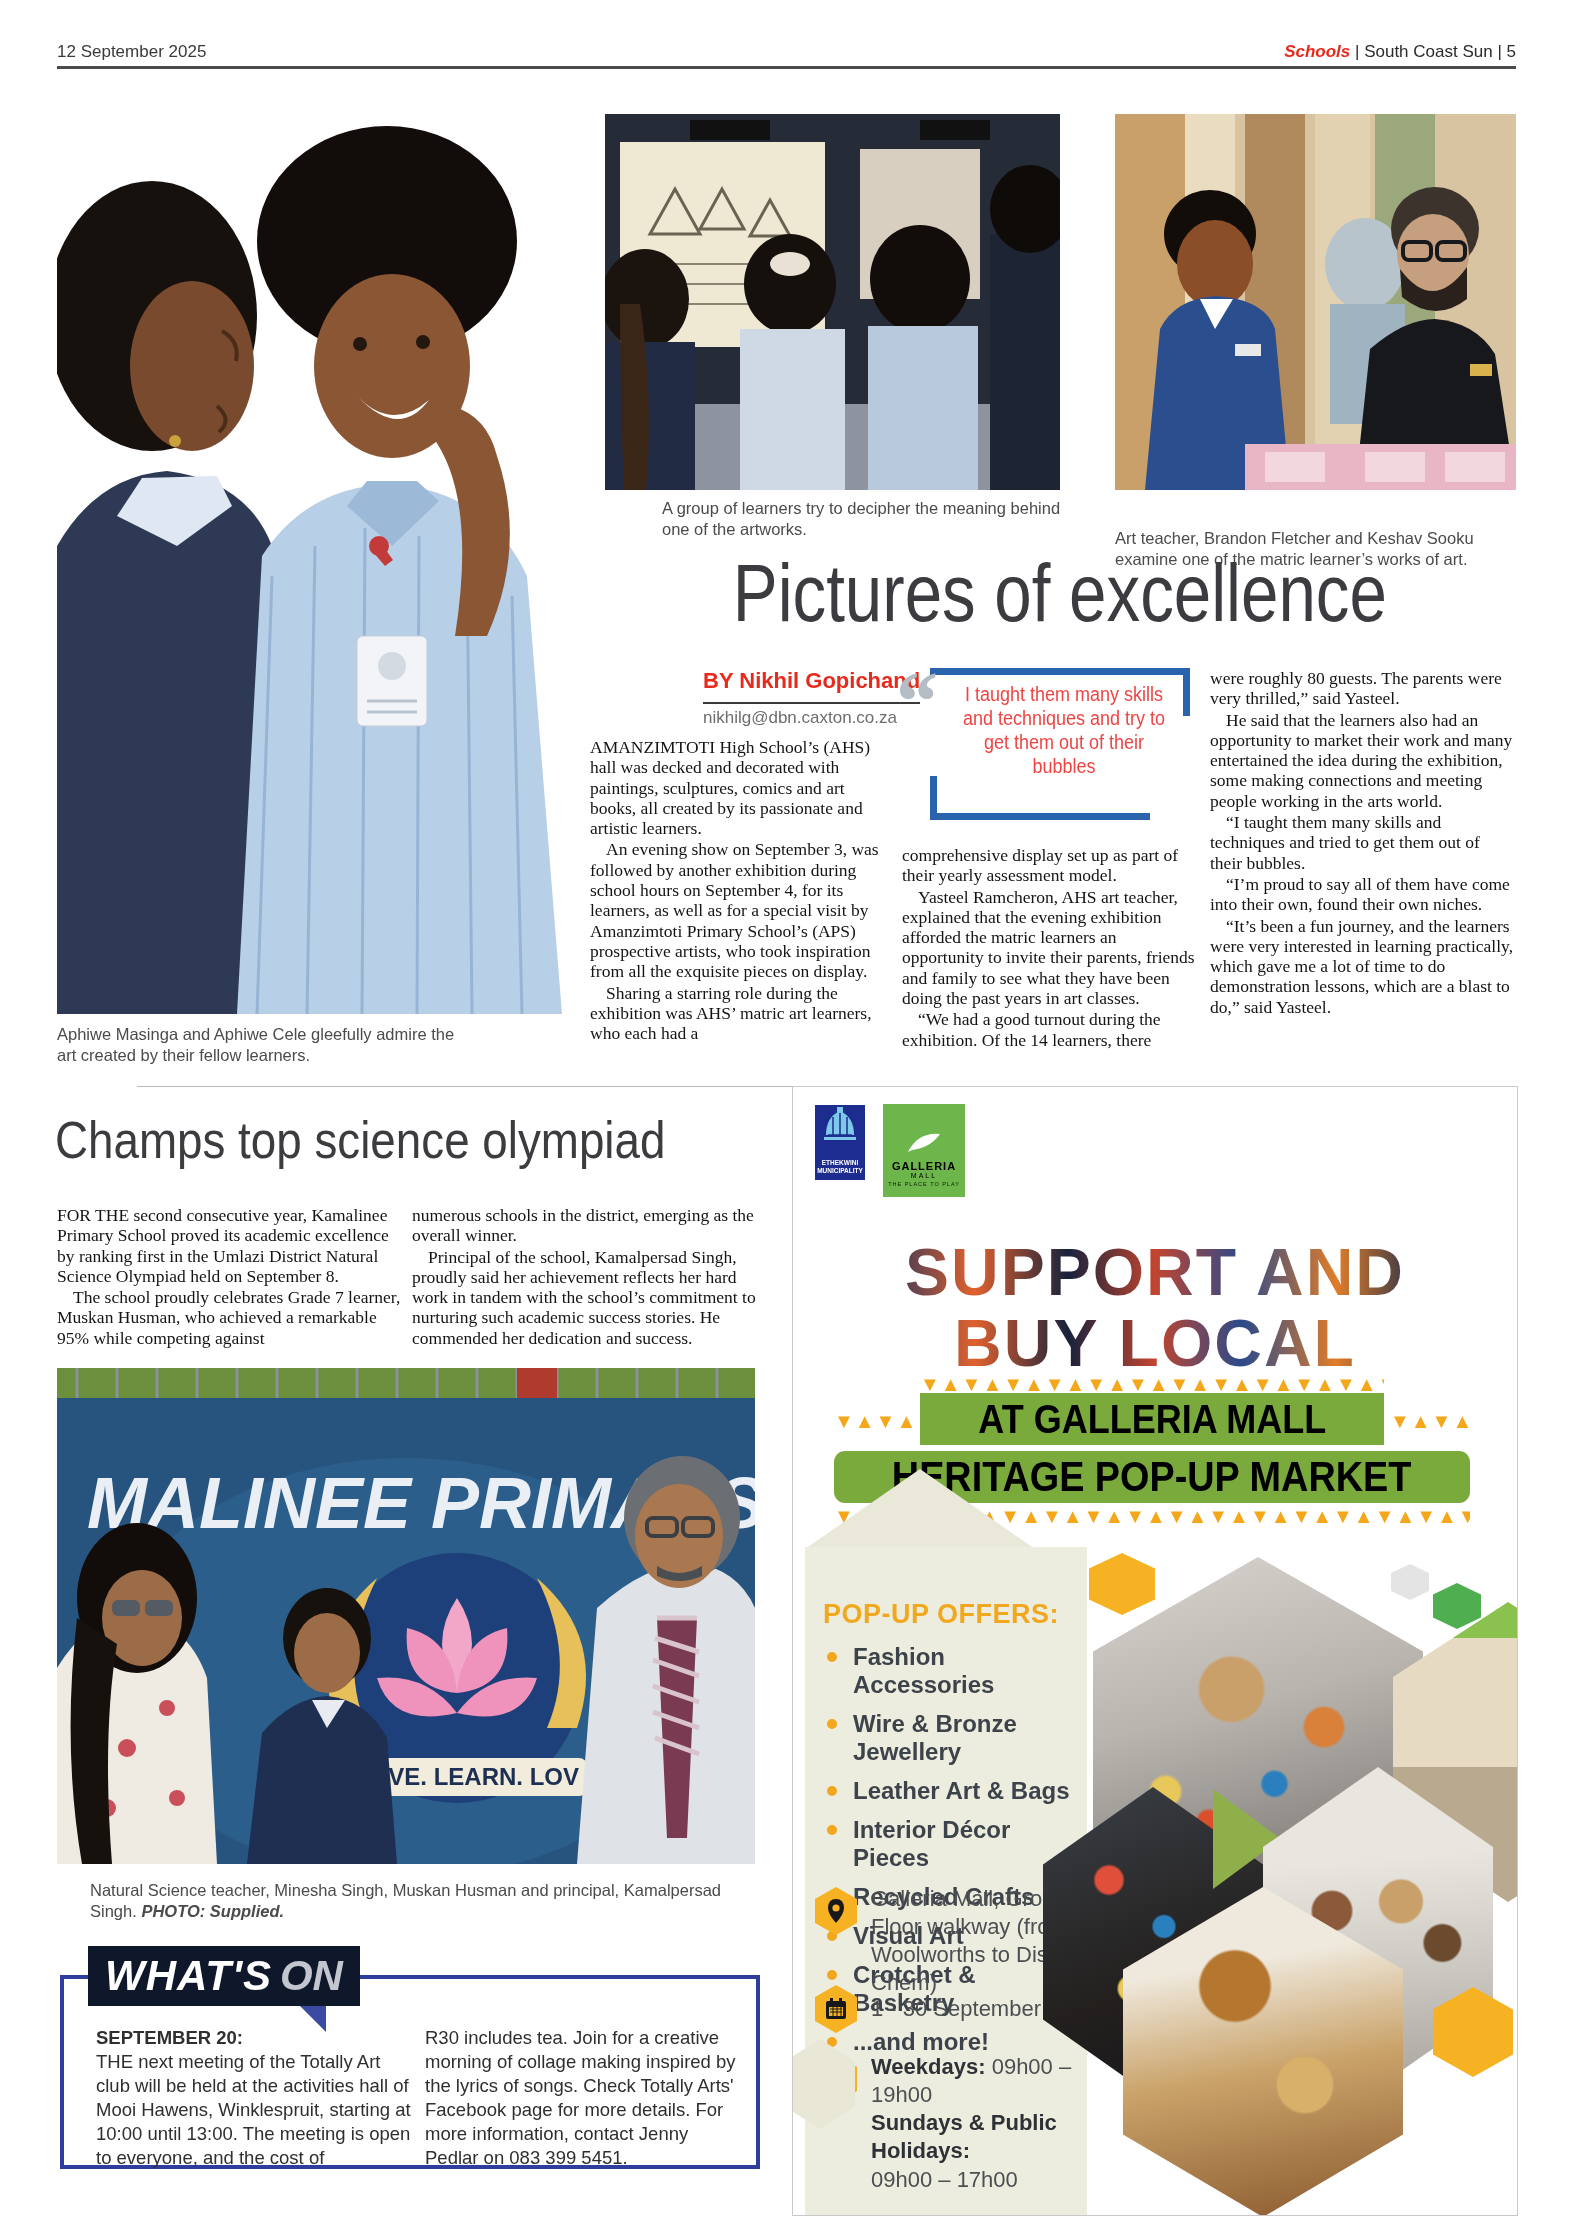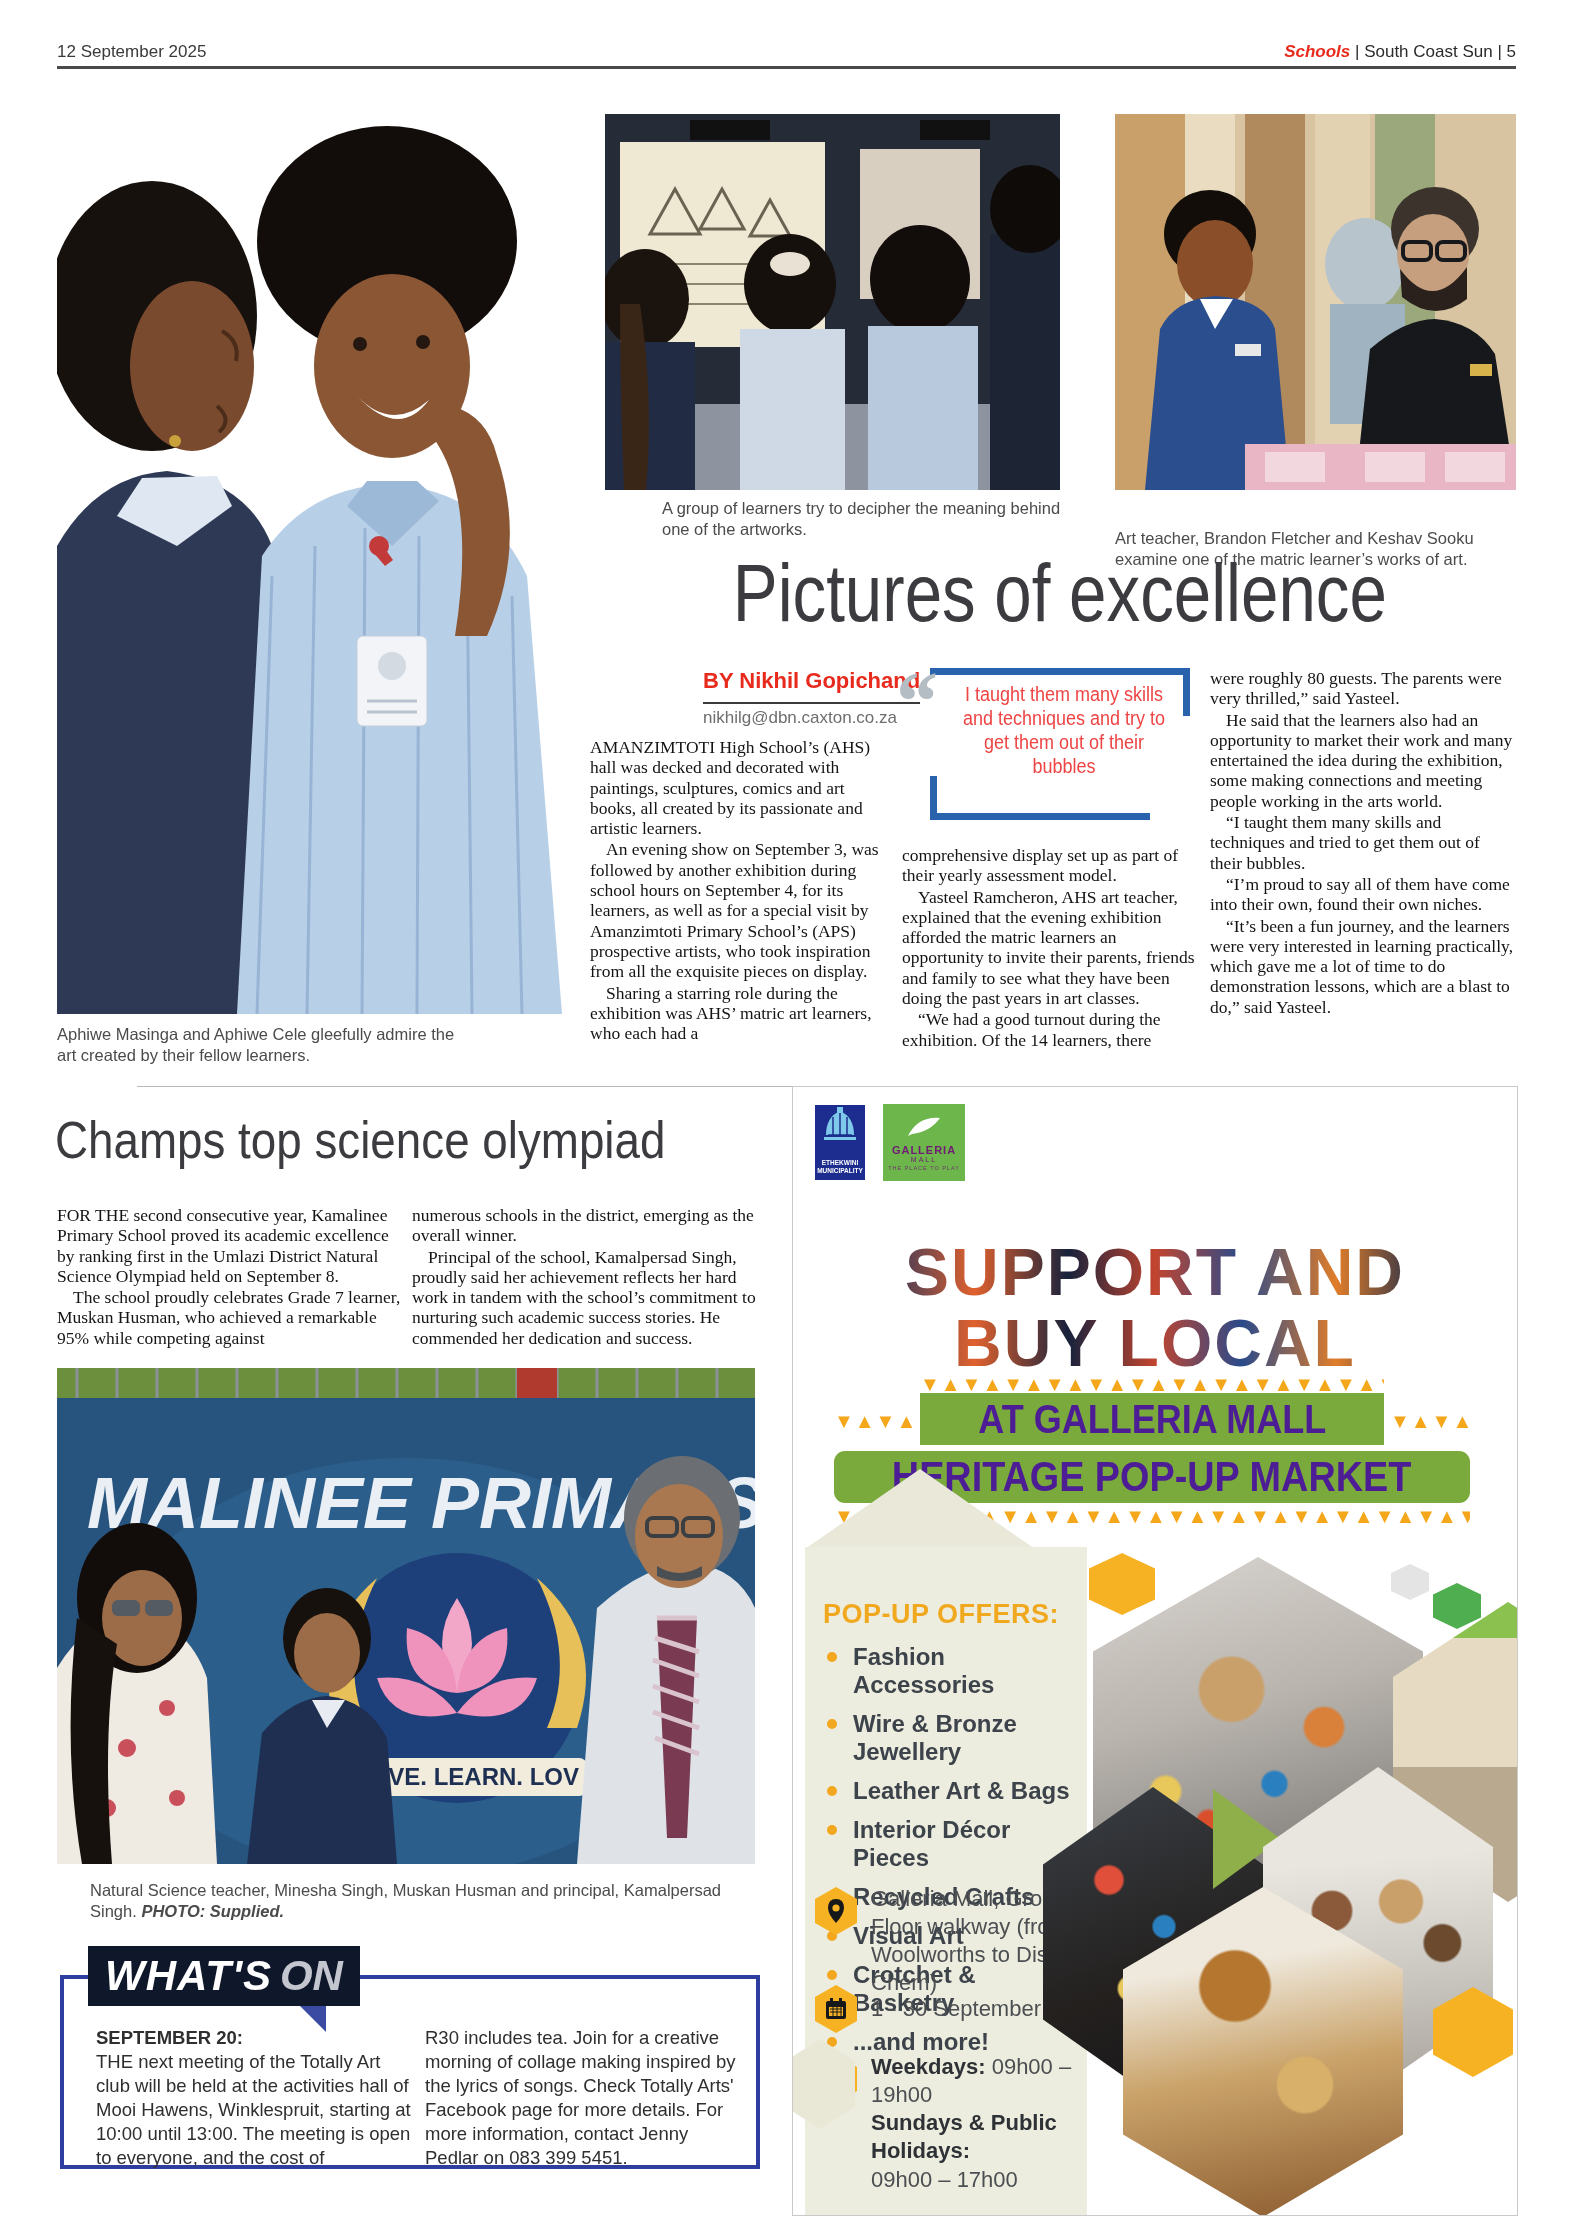--- a/index.html
+++ b/index.html
@@ -18,21 +18,21 @@
   .red{color:#e82a1d;}
   .pull-quote{color:#ef4444;font-size:20px;line-height:1.2;text-align:center;font-weight:400;}
   .hex{position:absolute;clip-path:polygon(50% 0,100% 25%,100% 75%,50% 100%,0 75%,0 25%);}
   .tri-row{color:#f5a71b;font-size:20px;letter-spacing:1px;line-height:18px;overflow:hidden;white-space:nowrap;}
   .offer-li{position:relative;padding-left:30px;margin:0 0 11px 0;font-weight:700;color:#3d434a;font-size:24px;}
   .offer-li::before{content:"";position:absolute;left:4px;top:9px;width:10px;height:10px;border-radius:50%;background:#f2a71f;}
   .detail-text{font-size:22px;line-height:1.28;color:#4c4f52;}
   .detail-text b{color:#2e3236;}
   .icon-hex{position:absolute;width:42px;height:48px;clip-path:polygon(50% 0,100% 25%,100% 75%,50% 100%,0 75%,0 25%);
             background:#f6b223;display:flex;align-items:center;justify-content:center;}
-  .banner{background:#7aa93c;color:#4c1d95;font-weight:700;display:flex;align-items:center;justify-content:center;}
+  .banner{background:#7aa93c;color:#000000;font-weight:700;display:flex;align-items:center;justify-content:center;}
   .gradtext{font-weight:700;letter-spacing:2px;
             background:linear-gradient(90deg,#d8542b 0%,#23345f 12%,#e0612e 25%,#18223c 38%,#c2452f 50%,#2a4a8a 62%,#e07d2a 75%,#1b2b4a 87%,#c43a2e 100%);
             -webkit-background-clip:text;background-clip:text;color:transparent;}
 </style>
 </head>
 <body>
 
 <div class="page">
 
   <div class="abs" style="left:57px;top:42px;font-size:17px;color:#3a3a3a;">12 September 2025</div>
@@ -255,21 +255,21 @@
     <div class="abs" style="left:22px;top:18px;width:50px;height:75px;background:#1c2c8f;color:#fff;text-align:center;">
       <svg width="50" height="50" viewBox="0 0 50 50">
         <path d="M25 6 q14 6 14 24 l-28 0 q0 -18 14 -24z" fill="#7ec8ea"></path>
         <rect x="22" y="2" width="6" height="6" fill="#7ec8ea"></rect>
         <path d="M13 30 h24 M25 8 v22 M18 12 v18 M32 12 v18" stroke="#1c2c8f" stroke-width="1.5"></path>
         <rect x="9" y="32" width="32" height="3" fill="#7ec8ea"></rect>
       </svg>
       <div style="font-size:6.5px;font-weight:700;line-height:1.2;">ETHEKWINI</div>
       <div style="font-size:6.5px;font-weight:700;line-height:1.2;">MUNICIPALITY</div>
     </div>
-    <div class="abs" style="left:90px;top:17px;width:82px;height:77px;background:#6cb64b;color:#701a75;text-align:center;padding-top:0;">
+    <div class="abs" style="left:90px;top:17px;width:82px;height:77px;background:#6cb64b;color:#000000;text-align:center;padding-top:16px;">
       <svg width="40" height="26" viewBox="0 0 40 26" style="margin-top:10px;">
         <path d="M4 22 Q14 2 36 4 Q26 18 8 20 Z" fill="#ffffff"></path>
       </svg>
       <div style="font-size:11px;font-weight:700;letter-spacing:1px;">GALLERIA</div>
       <div style="font-size:7px;letter-spacing:2px;">MALL</div>
       <div style="font-size:5.5px;letter-spacing:1px;opacity:.85;margin-top:2px;">THE PLACE TO PLAY</div>
     </div>
 
     <div class="abs" style="left:0;top:150px;width:724px;text-align:center;font-size:66px;line-height:1.08;">
       <div class="gradtext">SUPPORT AND</div>

